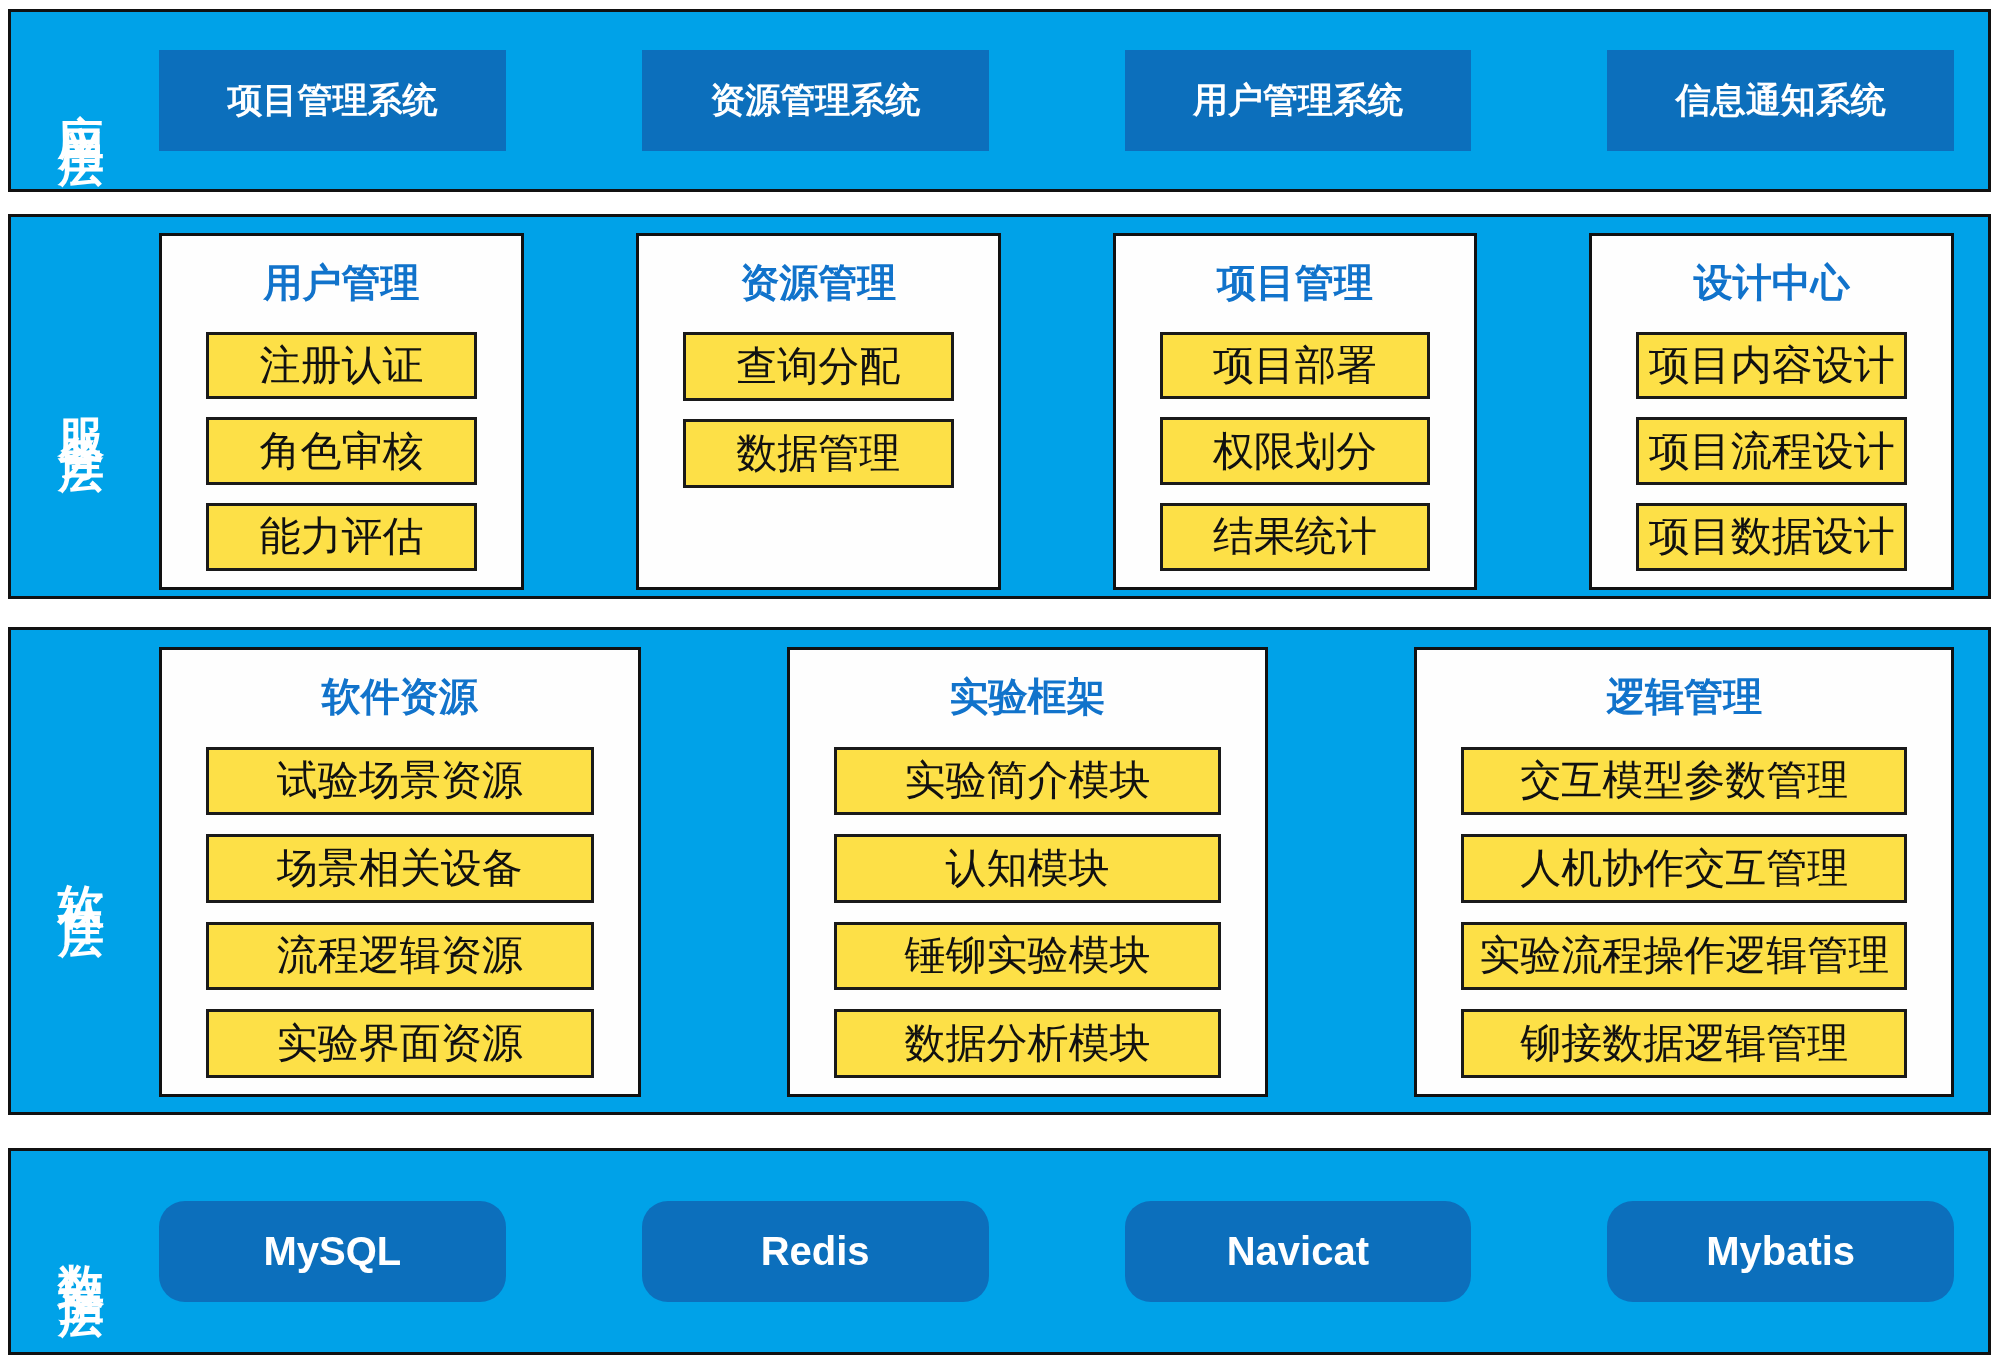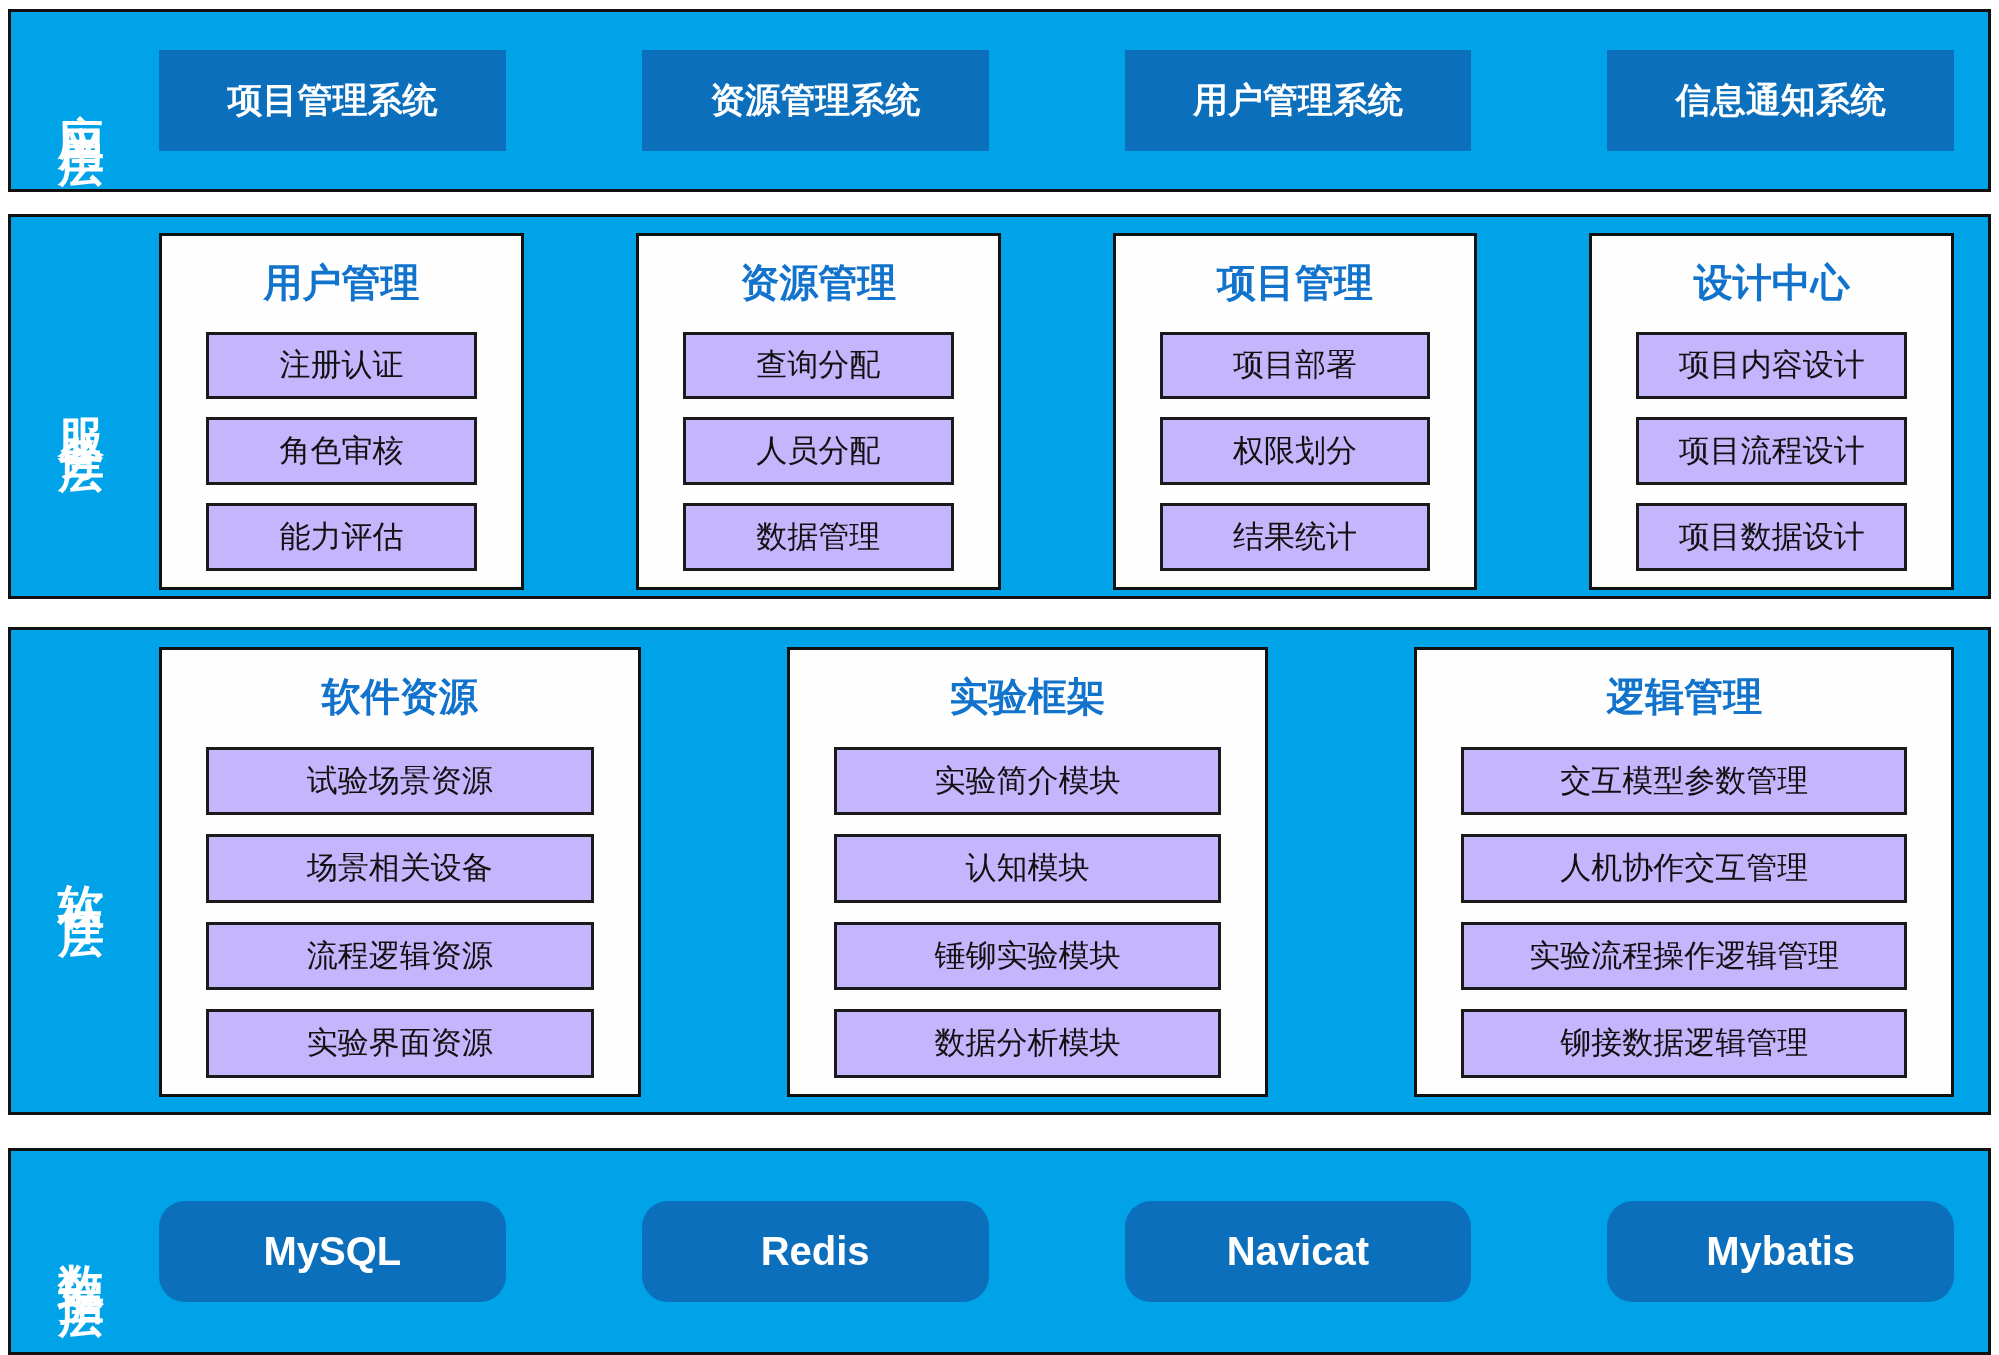--- a/index.html
+++ b/index.html
@@ -56,25 +56,25 @@
     text-align:center;
     color:#1173CB;
     font-weight:bold;
     font-size:39px;
     padding:10px 0 4px 0;
     white-space:nowrap;
   }
   .card-item{
     box-sizing:border-box;
     border:3px solid #1a1a1a;
-    background:#c4b5fd;
+    background:#fde047;
     height:69px;
     margin-top:18px;
     display:flex;align-items:center;justify-content:center;
-    font-size:31px;color:#111111;
+    font-size:41px;color:#111111;
     white-space:nowrap;
     font-family:Liberation Mono, monospace;
   }
   .band-software .card-item{height:71px;margin-top:19px;}
 </style>
 </head>
 <body>
 
 <div class="page">
 
@@ -95,21 +95,20 @@
       <div class="card">
         <div class="card-title">用户管理</div>
         <div class="card-item">注册认证</div>
         <div class="card-item">角色审核</div>
         <div class="card-item">能力评估</div>
       </div>
 
       <div class="card">
         <div class="card-title">资源管理</div>
         <div class="card-item">查询分配</div>
-        <div class="card-item">人员分配</div>
         <div class="card-item">数据管理</div>
       </div>
 
       <div class="card">
         <div class="card-title">项目管理</div>
         <div class="card-item">项目部署</div>
         <div class="card-item">权限划分</div>
         <div class="card-item">结果统计</div>
       </div>
 

